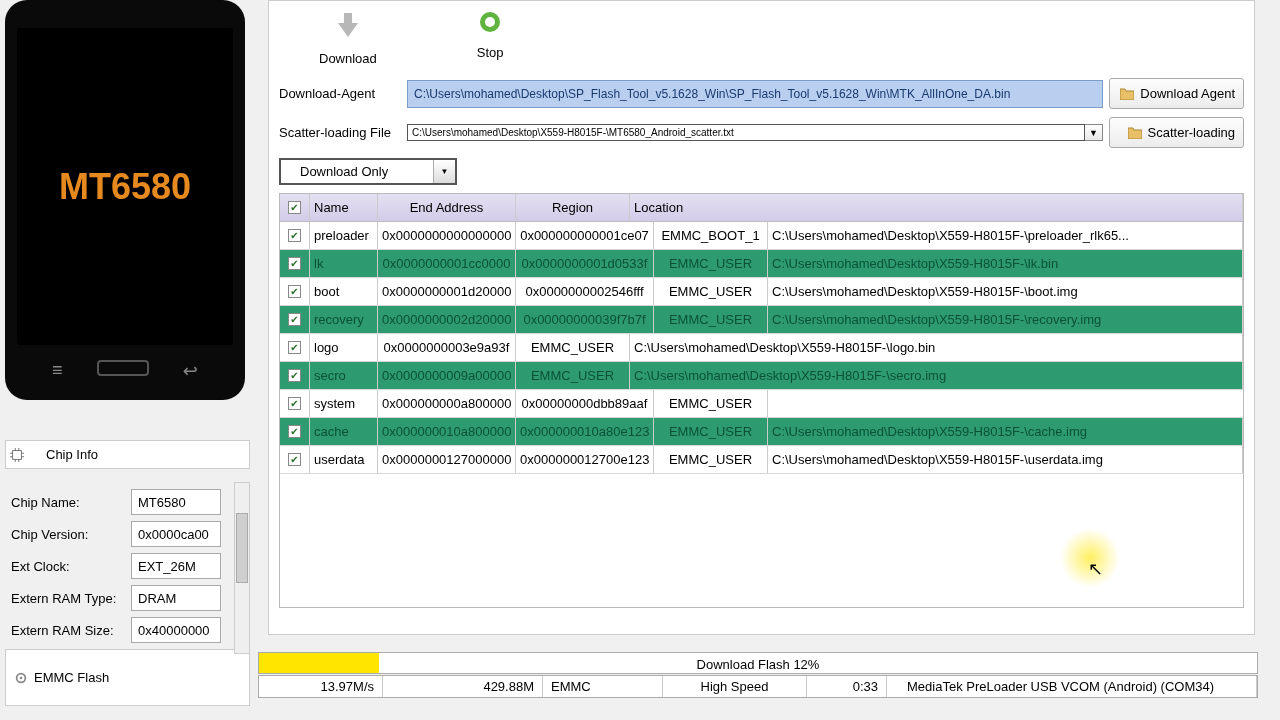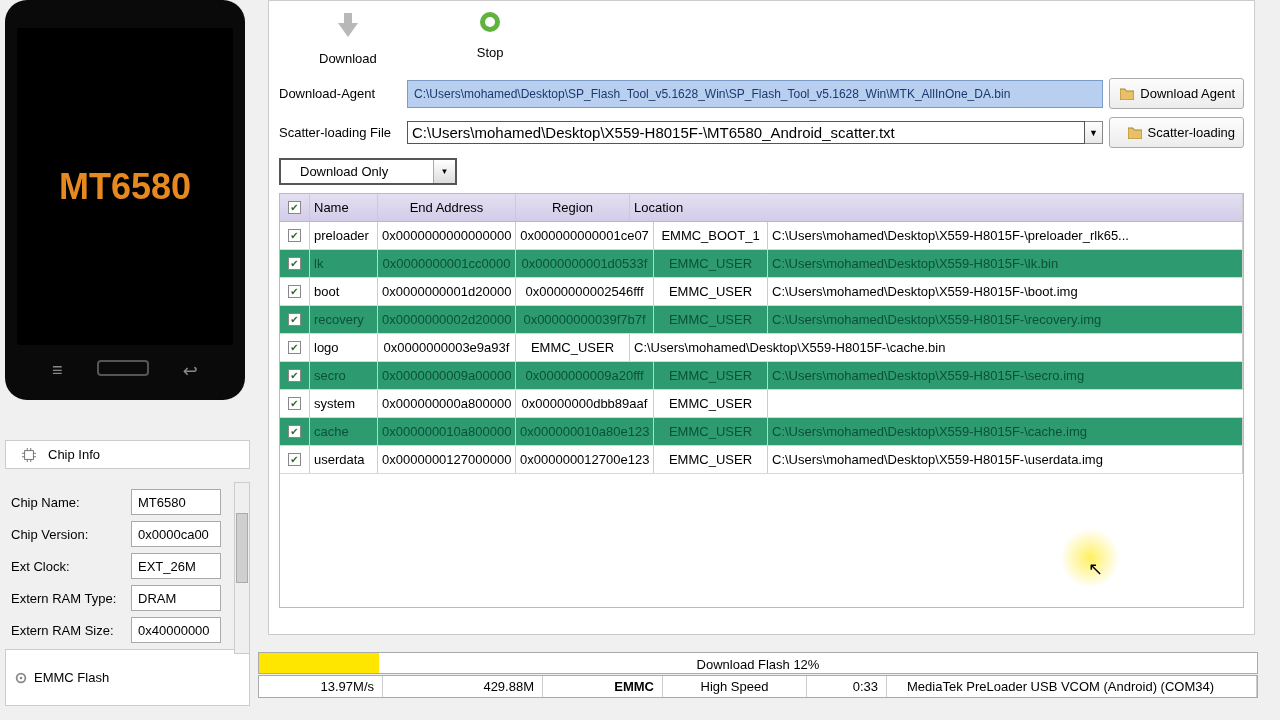--- a/index.html
+++ b/index.html
@@ -9,21 +9,21 @@
 .phone { position: absolute; left: 5px; top: 0; width: 240px; height: 400px; background: #0a0a0a; border-radius: 22px; padding: 8px; }
 .phone-watermark { color:#2a2623; font-size:16px; font-weight:bold; position:absolute; top:34px; left:12px; }
 .phone-screen { position: absolute; top: 28px; left: 12px; right: 12px; bottom: 55px; background: #000; border-radius: 3px; display:flex; align-items:center; justify-content:center; }
 .phone-text { color: #e68a1f; font-weight: bold; font-size: 36px; }
 .phone-btns { position:absolute; bottom:18px; left:0; right:0; display:flex; justify-content:space-around; padding:0 30px; }
 .phone-btns span { color:#888; font-size:18px; }
 .phone-home { width:52px; height:16px; border:2px solid #555; border-radius:4px; }
 
 
 .chip-section { position:absolute; left:5px; top:440px; width:245px; }
-.chip-header { display:flex; align-items:center; border:1px solid #ccc; padding:6px 16px; background:#fff; gap:12px; }
+.chip-header { display:flex; align-items:center; border:1px solid #ccc; padding:6px 4px; background:#fff; gap:22px; }
 .chip-icon-svg { width:14px; height:14px; }
 .chip-body { padding:20px 6px 0 6px; }
 .chip-row { display:flex; align-items:center; margin-bottom:6px; }
 .chip-label { width:120px; }
 .chip-val { flex:1; padding:4px 6px; border:1px solid #aaa; background:#fff; height:26px; max-width:90px;}
 .emmc-header { display:flex; align-items:center; border:1px solid #ccc; padding:20px 8px; background:#fff; gap:6px; margin-top:6px; }
 .gear-icon { width:14px; height:14px; }
 
 
 .main { position:absolute; left:268px; top:0; width:987px; }
@@ -31,21 +31,21 @@
 .toolbar { display:flex; gap:100px; padding:0 40px 10px; border-bottom:0; }
 .tool-btn { display:flex; flex-direction:column; align-items:center; gap:12px; cursor:pointer; }
 .down-arrow { width:28px; height:28px; }
 .stop-circle { width:22px; height:22px; }
 
 .file-rows { margin-top:2px; }
 .file-row { display:flex; align-items:center; margin-bottom:8px; gap:6px; }
 .file-lbl { width:122px; }
 .da-path { flex:1; background:#b8cff0; border:1px solid #7a9cc7; padding:6px 6px; color:#1a3a6e; font-size:12px; }
 .scatter-path { flex:1; display:flex; }
-.scatter-input { flex:1; border:1px solid #555; padding:2px 4px; font-size:15px; }
+.scatter-input { flex:1; border:1px solid #555; padding:2px 4px; font-size:10px; }
 .scatter-dd { width:18px; border:1px solid #888; border-left:none; background:linear-gradient(#fff,#e8e8e8); display:flex; align-items:center; justify-content:center; font-size:9px; }
 .side-btn { width:135px; padding:7px 8px; border:1px solid #aaa; background:linear-gradient(#fdfdfd,#ececec); border-radius:3px; display:flex; align-items:center; gap:6px; cursor:pointer; justify-content:flex-end; }
 .folder-icon { width:14px; height:12px; }
 
 .mode-dd { display:inline-flex; border:2px solid #555; margin-top:2px; }
 .mode-sel { padding:4px 19px; width:152px; background:#fff; }
 .mode-btn { width:22px; background:linear-gradient(#fff,#ddd); border-left:1px solid #aaa; display:flex; align-items:center; justify-content:center; font-size:8px; }
 
 .grid { border:1px solid #bbb; margin-top:8px; height:415px; overflow:hidden; }
 .ghdr { display:flex; background:linear-gradient(#e4e0f2,#d2cce8); border-bottom:1px solid #bbb; }
@@ -62,21 +62,21 @@
 
 
 .progress-area { position:absolute; left:258px; bottom:22px; width:1000px; }
 .prog-bar { height:22px; border:1px solid #aaa; background:#fff; position:relative; margin-bottom:1px; }
 .prog-fill { position:absolute; left:0; top:0; bottom:0; width:12%; background:#ffe600; }
 .prog-text { position:absolute; width:100%; text-align:center; top:4px; font-size:13px; }
 .status-cells { display:flex; border:1px solid #aaa; background:#fff; }
 .status-cells > div { border-right:1px solid #ccc; padding:3px 8px; }
 .sc1 { width:124px; text-align:right; }
 .sc2 { width:160px; text-align:right; }
-.sc3 { width:120px; text-align:right; font-weight:bold; }
+.sc3 { width:120px; text-align:left; font-weight:normal; }
 .sc4 { width:144px; text-align:center; }
 .sc5 { width:80px; text-align:right; }
 .sc6 { flex:1; padding-left:20px !important; }
 
 .cursor-highlight { position:absolute; width:60px; height:60px; border-radius:50%; background:radial-gradient(circle, rgba(255,238,80,0.9) 0%, rgba(255,238,80,0) 70%); left:1060px; top:528px; pointer-events:none; }
 .cursor-arrow { position:absolute; left:1088px; top:558px; font-size:18px; pointer-events:none; }
 
 .vscroll { position:absolute; left:234px; top:482px; width:16px; height:172px; background:#efefef; border:1px solid #ccc; }
 .vthumb { position:absolute; top:30px; left:1px; right:1px; height:70px; background:#cfcfcf; border:1px solid #aaa; }
 </style>
@@ -244,29 +244,28 @@
             <div class="c-region">EMMC_USER</div>
             <div class="c-loc">C:\Users\mohamed\Desktop\X559-H8015F-\recovery.img</div>
           </div>
           <div class="grow">
             <div class="c-chk">
               <span class="chk">✔</span>
             </div>
             <div class="c-name">logo</div>
             <div class="c-end">0x0000000003e9a93f</div>
             <div class="c-region">EMMC_USER</div>
-            <div class="c-loc">C:\Users\mohamed\Desktop\X559-H8015F-\cache.bin</div>
+            <div class="c-loc">C:\Users\mohamed\Desktop\X559-H8015F-\logo.bin</div>
           </div>
           <div class="grow green">
             <div class="c-chk">
               <span class="chk">✔</span>
             </div>
             <div class="c-name">secro</div>
             <div class="c-begin">0x0000000009a00000</div>
-            <div class="c-end">0x0000000009a20fff</div>
             <div class="c-region">EMMC_USER</div>
             <div class="c-loc">C:\Users\mohamed\Desktop\X559-H8015F-\secro.img</div>
           </div>
           <div class="grow">
             <div class="c-chk">
               <span class="chk">✔</span>
             </div>
             <div class="c-name">system</div>
             <div class="c-begin">0x000000000a800000</div>
             <div class="c-end">0x00000000dbb89aaf</div>

